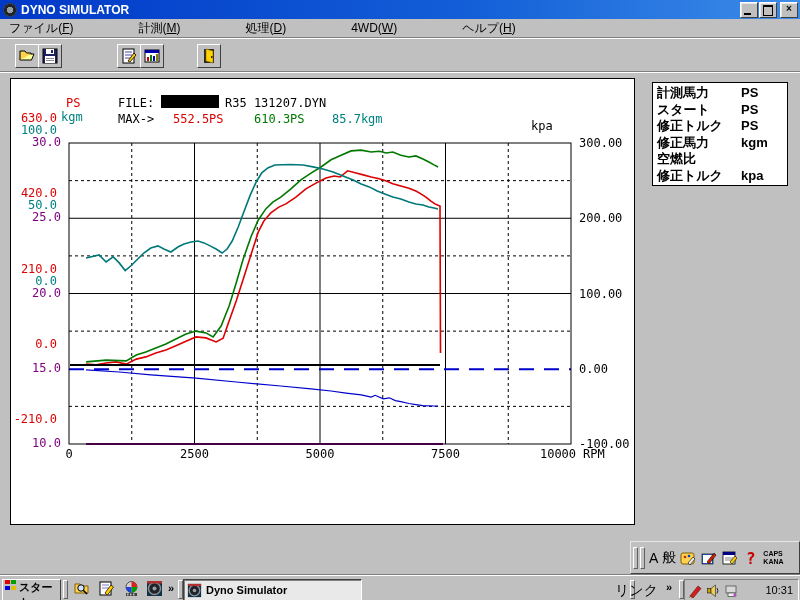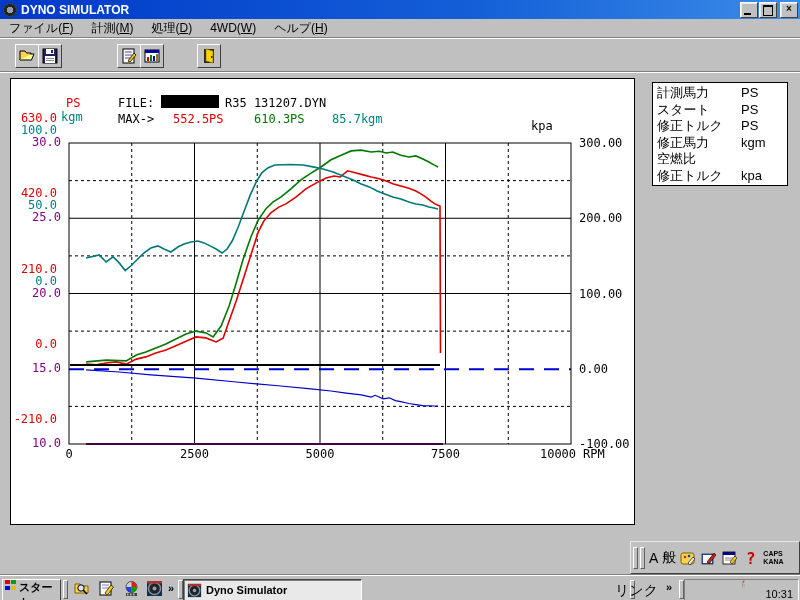--- a/index.html
+++ b/index.html
@@ -14,38 +14,38 @@
     background:radial-gradient(circle at 50% 50%, #9aa0a8 0 3px, #20242c 3px 6px, #3a4048 6px);}
   #win-buttons{position:absolute;right:2px;top:2px;display:flex;}
   .winbtn{width:16px;height:14px;background:#c0c0c0;border:1px solid;
     border-color:#fff #404040 #404040 #fff;box-shadow:inset 1px 1px 0 #e8e8e8;
     margin-left:1px;position:relative;font-size:10px;color:#000;text-align:center;line-height:12px;}
   .winbtn.close{margin-left:3px;font-weight:bold;}
   .glyph-min{position:absolute;left:3px;bottom:2px;width:7px;height:2px;background:#000;}
   .glyph-max{position:absolute;left:3px;top:2px;width:8px;height:8px;border:1px solid #000;border-top-width:2px;}
   
   #menubar{left:0;top:19px;width:636px;height:18px;background:#c0c0c0;display:flex;
-    font-size:12px;color:#000;align-items:center;}
+    font-size:12px;color:#000;align-items:center;gap:47px;}
   .menu-item{padding:1px 9px;height:14px;line-height:14px;}
   .menu-item u{text-decoration:underline;}
   
   #toolbar{left:0;top:37px;width:800px;height:33px;background:#c0c0c0;
     border-top:1px solid #808080;box-shadow:inset 0 1px 0 #fff;
     border-bottom:1px solid #808080;}
   #toolbar::after{content:"";position:absolute;left:0;bottom:-2px;width:800px;height:1px;background:#fff;}
   .tbtn{position:absolute;top:6px;width:22px;height:22px;background:#c0c0c0;border:1px solid;
     border-color:#fff #404040 #404040 #fff;display:flex;align-items:center;justify-content:center;}
   
   #chart-panel{left:10px;top:78px;width:623px;height:445px;background:#fff;border:1px solid #000;}
   #plot-svg{position:absolute;left:0;top:0;}
   #redacted{left:150px;top:16px;width:58px;height:13px;background:#000;}
   
   #legend-box{left:652px;top:82px;width:136px;height:104px;background:#fff;border:1px solid #000;
     padding:2px 0 0 4px;box-sizing:border-box;}
-  .legend-row{display:flex;font-size:13px;line-height:16.5px;color:#000;letter-spacing:0px;}
+  .legend-row{display:flex;font-size:13px;line-height:16.5px;color:#000;letter-spacing:0px;font-weight:bold;}
   .legend-name{width:84px;}
   
   #ime-bar{left:630px;top:541px;width:168px;height:31px;background:#c0c0c0;border:1px solid;
     border-color:#e8e8e8 #404040 #404040 #e8e8e8;display:flex;align-items:center;}
   .ime-grip{width:3px;height:20px;border:1px solid;border-color:#fff #606060 #606060 #fff;margin-left:2px;}
   .ime-mode{font-size:14px;color:#000;margin-left:4px;}
   .ime-icon{width:18px;height:18px;margin-left:3px;}
   .ime-caps{font-size:7px;line-height:8px;color:#000;margin-left:3px;font-weight:bold;}
   
   #taskbar{left:0;top:575px;width:800px;height:25px;background:#c0c0c0;border-top:1px solid #fff;
@@ -53,21 +53,21 @@
   #start-btn{left:2px;top:3px;width:57px;height:20px;background:#c0c0c0;border:1px solid;
     border-color:#fff #404040 #404040 #fff;display:flex;font-size:11px;font-weight:bold;}
   .flag{width:12px;height:11px;margin:0 3px 0 2px;display:grid;grid-template-columns:5px 5px;grid-gap:1px;}
   .flag i{display:block;width:5px;height:4px;}
   .tb-grip{position:absolute;top:4px;width:3px;height:17px;border:1px solid;border-color:#fff #606060 #606060 #fff;}
   .ql-icon{position:absolute;top:4px;width:17px;height:17px;}
   #task-btn{left:183px;top:3px;width:177px;height:20px;background:#e9e9e9;border:1px solid;
     border-color:#404040 #fff #fff #404040;box-shadow:inset 1px 1px 0 #808080;
     display:flex;align-items:center;font-size:11px;font-weight:bold;}
   #tray{left:684px;top:3px;width:113px;height:20px;border:1px solid;border-color:#808080 #fff #fff #808080;
-    display:flex;align-items:center;flex-direction:column;}
+    display:flex;align-items:center;}
   #links-label{left:615px;top:6px;font-size:14px;color:#000;}
   #links-chevron{left:666px;top:5px;font-size:11px;font-weight:bold;}
   #ql-chevron{left:168px;top:6px;font-size:11px;font-weight:bold;}
   #clock{margin-left:auto;margin-right:5px;font-size:11px;}
   .tray-icon{width:15px;height:15px;margin-left:3px;}
   text{font-family:"DejaVu Sans Mono","Liberation Mono",monospace;}
 </style>
 </head>
 <body>
 

